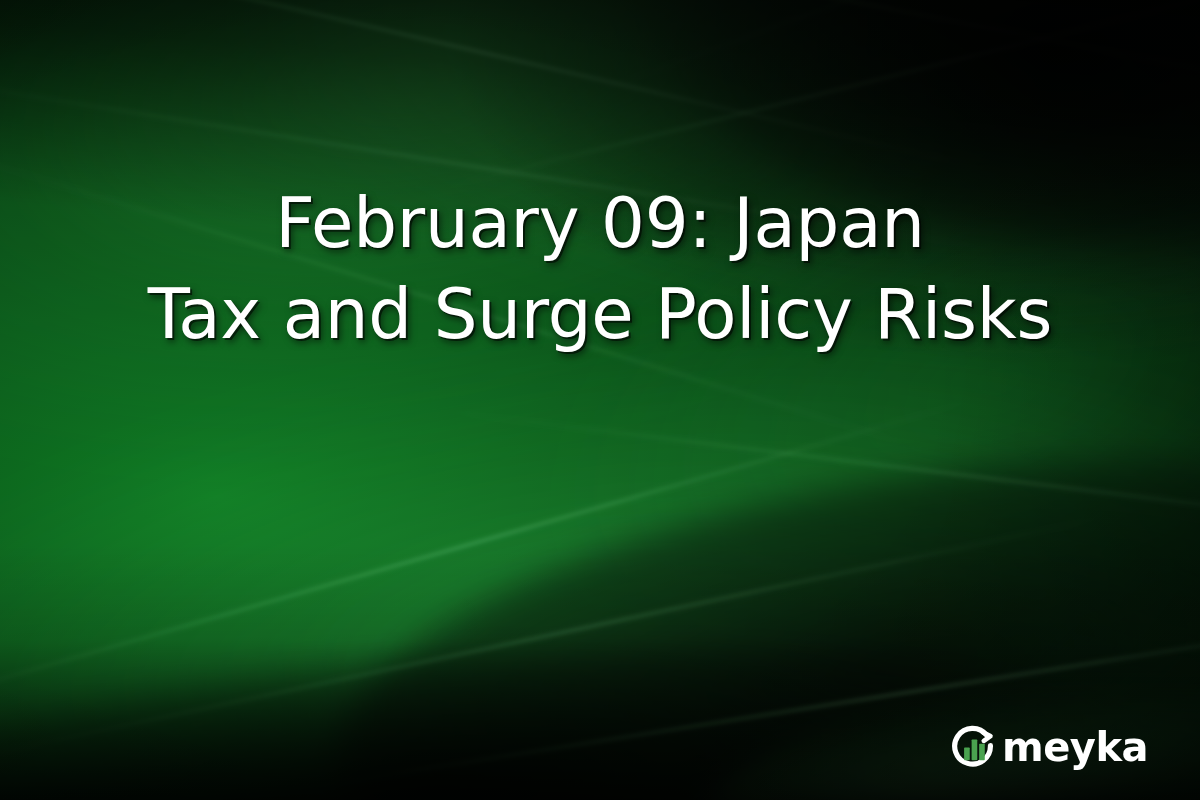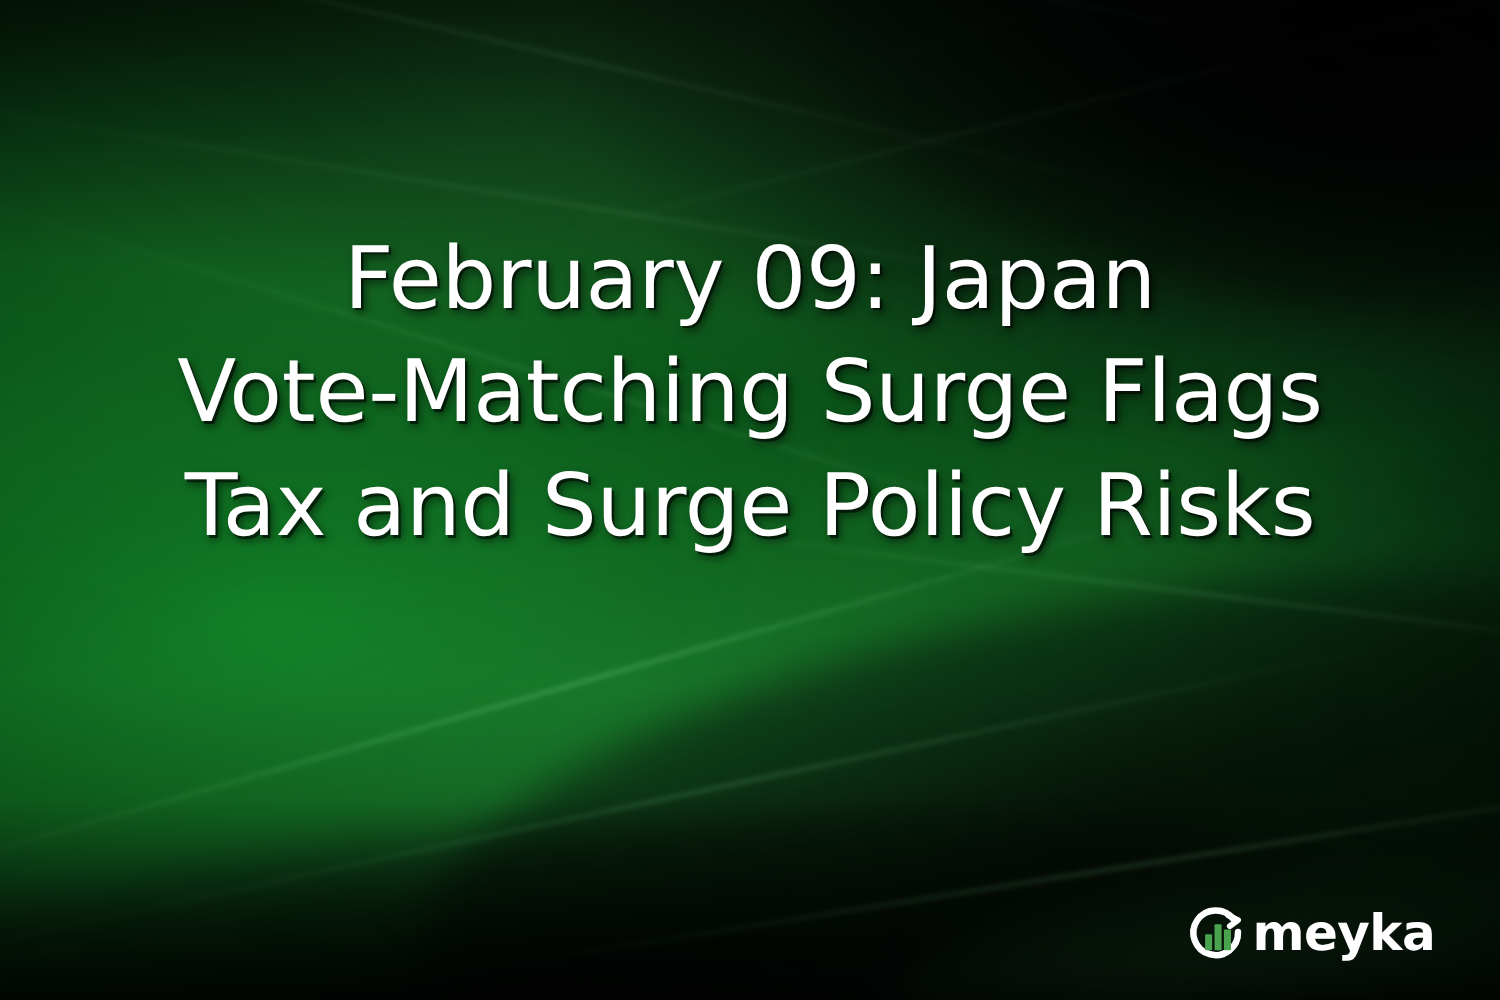--- a/index.html
+++ b/index.html
@@ -188,21 +188,20 @@
     <div class="streak s10"></div>
   </div>
 
   <div class="glow-arc"></div>
   <div class="bg-layer bg-darktop"></div>
   <div class="bg-layer bg-darkbottom"></div>
   <div class="vignette"></div>
 
   <div id="headline">
     <span class="headline-line">February 09: Japan</span>
-    <span class="headline-line">Vote-Matching Surge Flags</span>
     <span class="headline-line">Tax and Surge Policy Risks</span>
   </div>
 
   <div id="logo">
     <svg id="logo-mark" viewBox="0 0 100 100">
 
       <path d="M78,26 A38,38 0 1 0 86,48" fill="none" stroke="#ffffff" stroke-width="11" stroke-linecap="round"></path>
       <path d="M86,48 L86,26 L64,26" fill="none" stroke="#ffffff" stroke-width="11" stroke-linecap="round" stroke-linejoin="round" opacity="0"></path>
 
       <path d="M70,20 L86,28 L72,38" fill="none" stroke="#ffffff" stroke-width="10" stroke-linecap="round" stroke-linejoin="round"></path>

